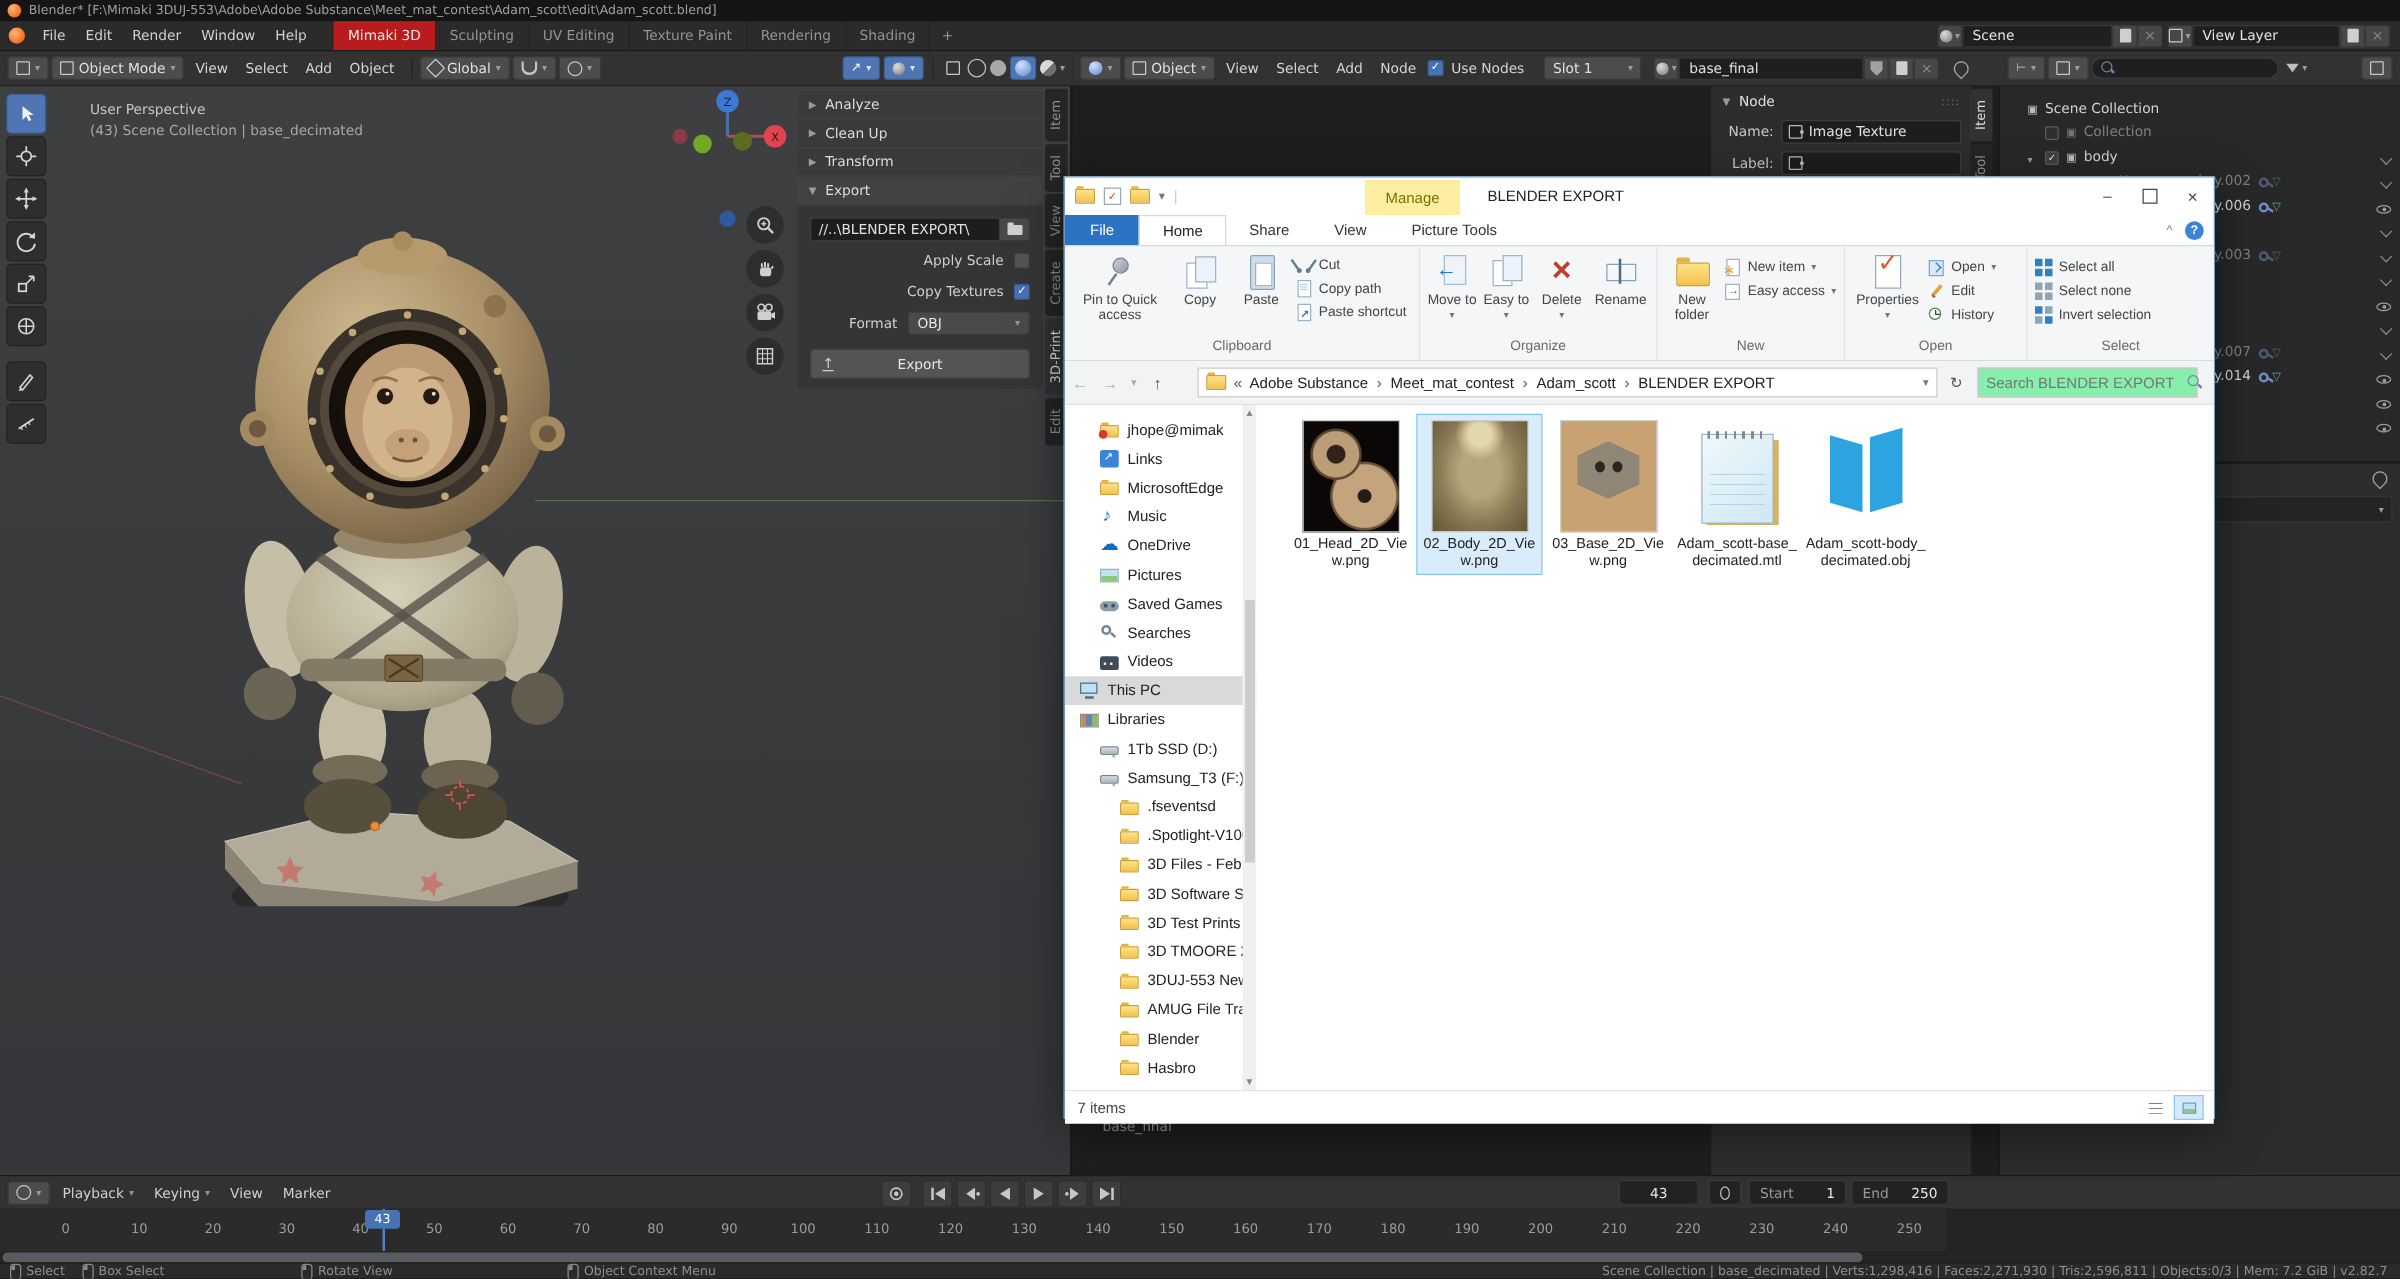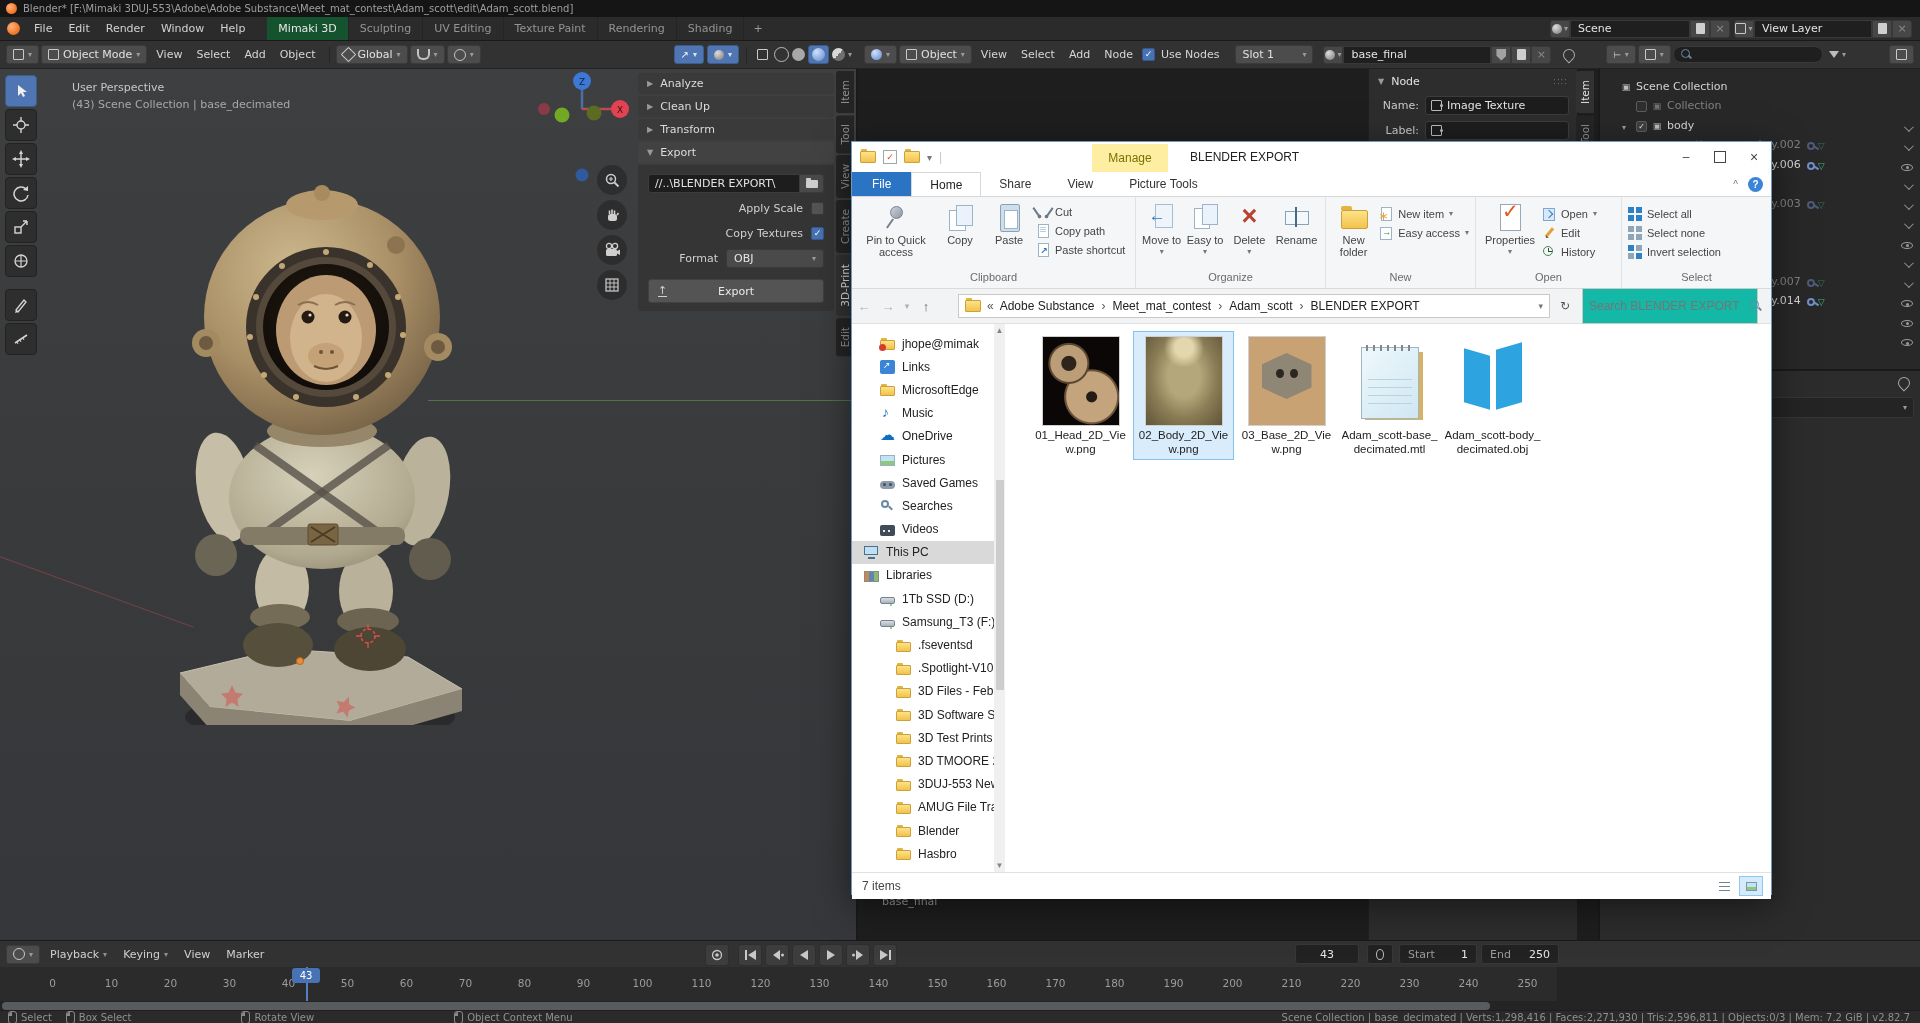--- a/index.html
+++ b/index.html
@@ -9,21 +9,21 @@
   
   .os-bar{position:absolute;left:0;top:0;width:1920px;height:17px;background:#151515;display:flex;align-items:center;gap:6px;padding-left:6px;box-sizing:border-box;}
   .blogo{width:11px;height:11px;border-radius:50%;background:radial-gradient(circle at 35% 35%,#ffb37c,#f5792a 60%,#c65a14);flex:none;}
   .os-title{font-size:10px;color:#9f9f9f;white-space:nowrap;}
   
   .topbar{position:absolute;left:0;top:17px;width:1920px;height:24px;background:#2b2b2b;border-bottom:1px solid #191919;display:flex;align-items:stretch;box-sizing:border-box;}
   .tb-logo{width:26px;display:flex;align-items:center;justify-content:center;}
   .menu-item{padding:0 8px;display:flex;align-items:center;color:#d2d2d2;font-size:11px;}
   .ws-wrap{display:flex;margin-left:14px;}
   .ws-tab{padding:0 11px;display:flex;align-items:center;color:#949494;font-size:11px;border-right:1px solid #242424;}
-  .ws-tab.active{background:#14532d;color:#e8e8e8;}
+  .ws-tab.active{background:#b91c1c;color:#e8e8e8;}
   .ws-plus{padding:0 9px;display:flex;align-items:center;color:#9a9a9a;}
   .tb-right{margin-left:auto;display:flex;align-items:center;gap:4px;padding-right:8px;}
   .idblock{display:flex;align-items:center;height:18px;}
   .bicon{height:18px;min-width:20px;background:#474747;border:1px solid #383838;display:flex;align-items:center;justify-content:center;color:#c9c9c9;font-size:9px;gap:2px;box-sizing:border-box;}
   .bicon.first{border-radius:3px 0 0 3px;} .bicon.last{border-radius:0 3px 3px 0;}
   .bfield{height:18px;background:#1f1f1f;border:1px solid #383838;display:flex;align-items:center;padding:0 7px;color:#e3e3e3;font-size:11px;box-sizing:border-box;}
   .cv{font-size:8px;color:#9a9a9a;}
   .pgico{width:9px;height:11px;position:relative;background:#cfcfcf;border-radius:1px;}
   .pgico::before{content:"";position:absolute;left:-3px;top:-3px;width:9px;height:11px;background:#8f8f8f;border-radius:1px;z-index:-1;}
   .xico{color:#8b8b8b;font-size:11px;}
@@ -224,21 +224,21 @@
     linear-gradient(#2f81c6,#2f81c6) 8px 8px/6px 6px no-repeat;}
   
   .addr{position:relative;height:34px;background:#f2f3f4;border-bottom:1px solid #e1e1e1;display:flex;align-items:center;}
   .navb{width:24px;text-align:center;color:#b0b0b0;font-size:13px;}
   .navb.up{color:#555;}
   .abox{position:absolute;left:106px;width:592px;height:24px;background:#fff;border:1px solid #c9c9c9;display:flex;align-items:center;gap:6px;padding:0 6px;box-sizing:border-box;}
   .crumb{display:flex;align-items:center;color:#222;white-space:nowrap;}
   .crumb:not(:last-child)::after{content:"›";margin:0 7px;color:#555;}
   .abox .tail{margin-left:auto;color:#777;font-size:9px;}
   .refr{position:absolute;left:702px;width:22px;text-align:center;color:#555;}
-  .sbox{position:absolute;left:730px;width:176px;height:36px;background:#14b8a6;border:1px solid #c9c9c9;display:flex;align-items:center;box-sizing:border-box;}
+  .sbox{position:absolute;left:730px;width:176px;height:24px;background:#86efac;border:1px solid #c9c9c9;display:flex;align-items:center;box-sizing:border-box;}
   .sbox input{border:none;outline:none;flex:1;font-family:inherit;font-size:12px;color:#444;padding:0 6px;background:transparent;}
   .mag{width:12px;height:12px;position:relative;margin-right:6px;flex:none;}
   .mag::before{content:"";position:absolute;left:0;top:0;width:7px;height:7px;border:1.5px solid #6b87a0;border-radius:50%;}
   .mag::after{content:"";position:absolute;left:7.5px;top:7.5px;width:4px;height:1.5px;background:#6b87a0;transform:rotate(45deg);}
   
   .w-content{position:relative;height:548px;display:flex;background:#fff;}
   .nav-pane{width:153px;position:relative;padding-top:8px;box-sizing:border-box;}
   .nav-item{height:23.2px;display:flex;align-items:center;gap:7px;padding-right:4px;white-space:nowrap;overflow:hidden;color:#222;}
   .nav-item[data-lvl="1"]{padding-left:12px;} .nav-item[data-lvl="2"]{padding-left:28px;} .nav-item[data-lvl="3"]{padding-left:44px;}
   .nav-item.selected{background:#d9d9d9;}

